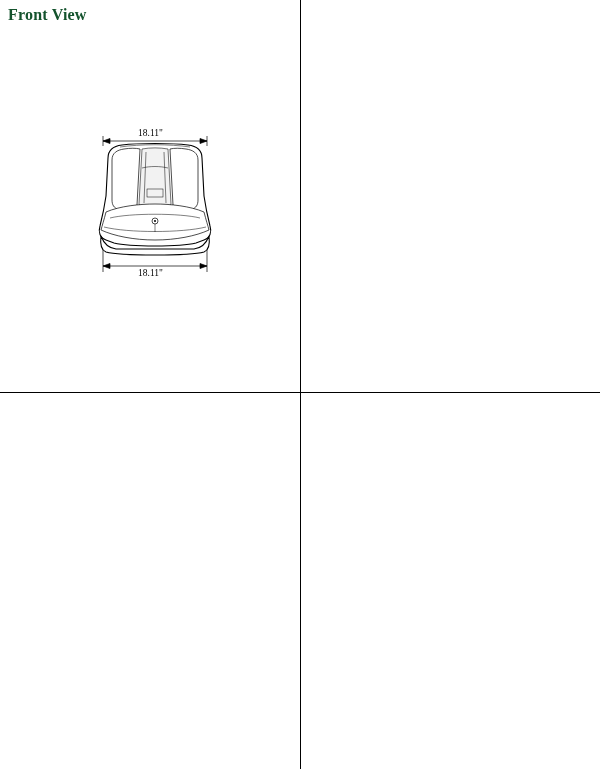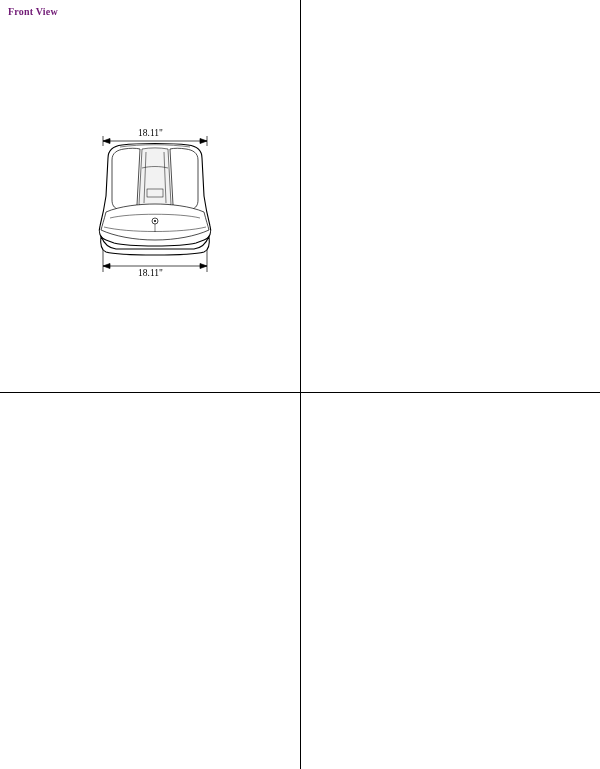--- a/index.html
+++ b/index.html
@@ -40,22 +40,22 @@
     top: 392px;
     width: 600px;
     height: 1px;
     background: #000000;
   }
 
   .view-title {
     position: absolute;
     font-family: "Liberation Serif", serif;
     font-weight: bold;
-    font-size: 10px;
-    color: #701a75;
+    font-size: 16px;
+    color: #14532d;
     letter-spacing: 0.2px;
     white-space: nowrap;
   }
   .t-tl { left: 8px; top: 6px; }
 
   .dim {
     position: absolute;
     font-family: "Liberation Serif", serif;
     font-size: 9.5px;
     color: #000000;

